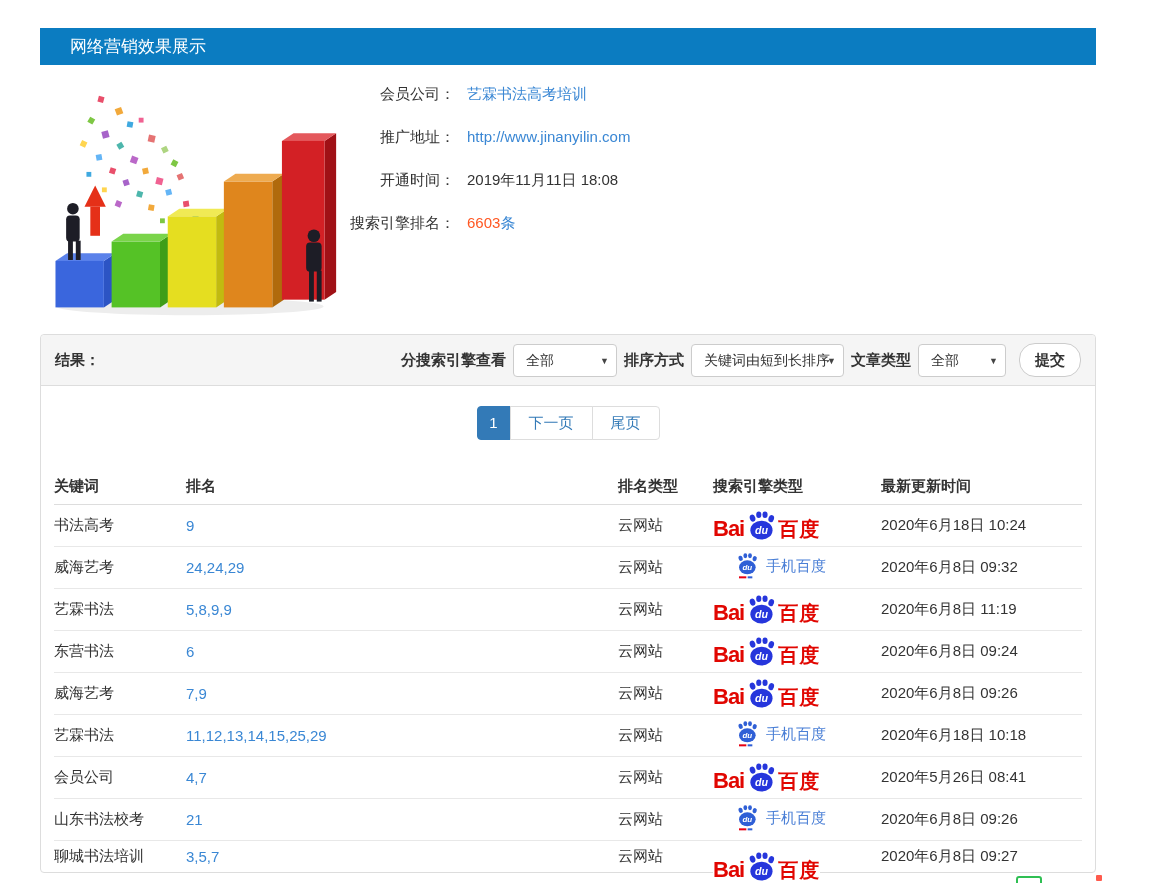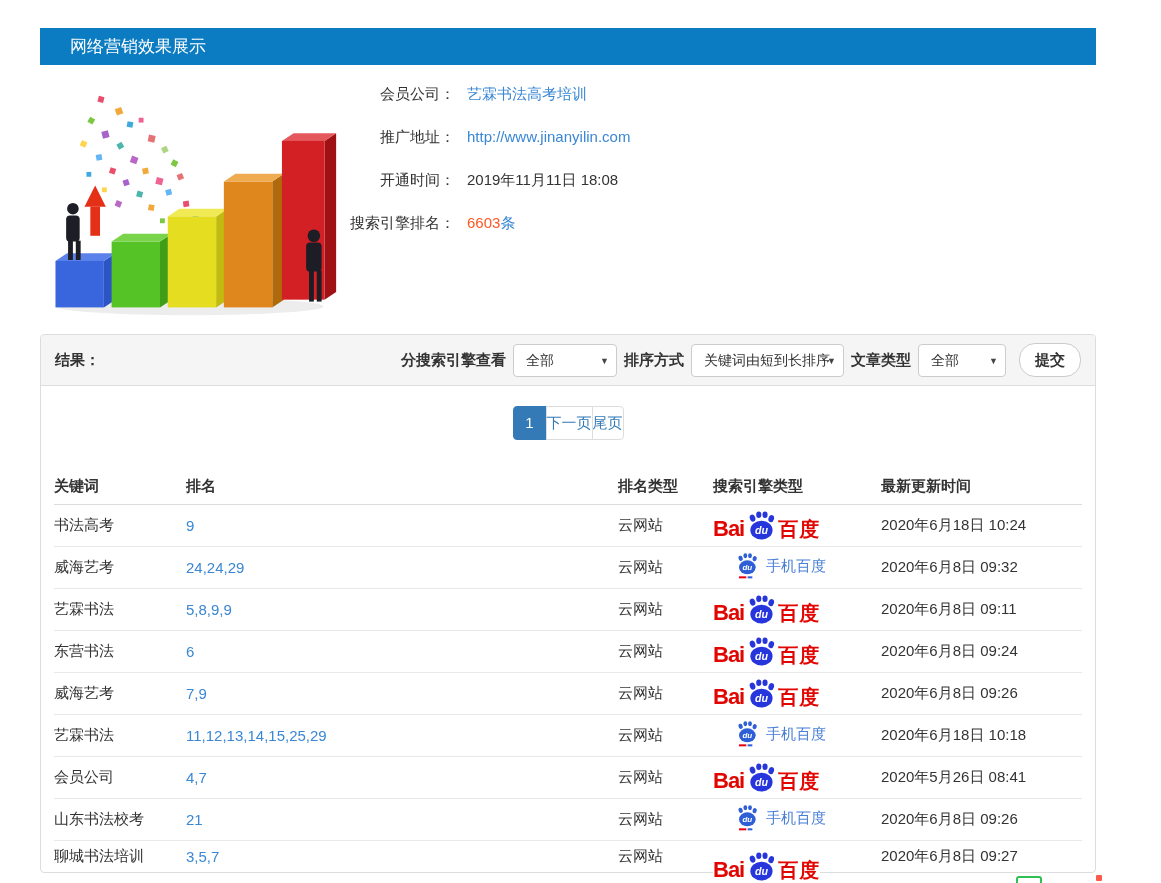--- a/index.html
+++ b/index.html
@@ -49,21 +49,21 @@
     font-weight:bold; font-size:15px; padding:0 15px; margin-left:6px;
     cursor:pointer; color:#333; font-family:inherit;
   }
 
   .panel-body { padding:20px 13px 0; }
 
   
   .pagination { display:flex; justify-content:center; margin-bottom:28px; font-size:15px; }
   .pg {
     height:34px; line-height:32px; border:1px solid #ddd; background:#fff;
-    color:#337ab7; padding:0 0; margin-left:-1px; cursor:pointer;
+    color:#337ab7; padding:0 18px; margin-left:-1px; cursor:pointer;
   }
   .pg.active {
     background:#337ab7; border-color:#337ab7; color:#fff; width:34px;
     padding:0; text-align:center; border-radius:4px 0 0 4px; margin-left:0;
   }
   .pg.last { border-radius:0 4px 4px 0; }
 
   
   .table { font-size:15px; }
   .thead, .trow {
@@ -284,21 +284,21 @@
                   <svg width="32" height="29.44" viewBox="0 0 36 33">
                     <ellipse cx="8.5" cy="8" rx="3.1" ry="4" fill="#2636dc" transform="rotate(-18 8.5 8)"></ellipse>
                     <ellipse cx="15.5" cy="4.2" rx="2.9" ry="3.7" fill="#2636dc"></ellipse>
                     <ellipse cx="22.5" cy="4.2" rx="2.9" ry="3.7" fill="#2636dc"></ellipse>
                     <ellipse cx="29.5" cy="8.5" rx="3.1" ry="4" fill="#2636dc" transform="rotate(18 29.5 8.5)"></ellipse>
                     <ellipse cx="18.5" cy="21.5" rx="12.5" ry="10.5" fill="#2636dc"></ellipse>
                     <text x="18.5" y="26" font-size="12" font-style="italic" font-weight="bold" fill="#fff" text-anchor="middle" font-family="Liberation Sans, sans-serif">du</text>
                   </svg>
                   <span class="bd-cn">百度</span>
                 </span></div>
-    <div class="c time-cell">2020年6月8日 09:11</div>
+    <div class="c time-cell">2020年6月8日 11:19</div>
   </div>
             <div class="trow">
     <div class="c keyword-cell">东营书法</div>
     <div class="c ranks-cell">6</div>
     <div class="c rtype-cell">云网站</div>
     <div class="c engine-cell"><span class="baidu-logo">
                   <span class="bai">Bai</span>
                   <svg width="32" height="29.44" viewBox="0 0 36 33">
                     <ellipse cx="8.5" cy="8" rx="3.1" ry="4" fill="#2636dc" transform="rotate(-18 8.5 8)"></ellipse>
                     <ellipse cx="15.5" cy="4.2" rx="2.9" ry="3.7" fill="#2636dc"></ellipse>

